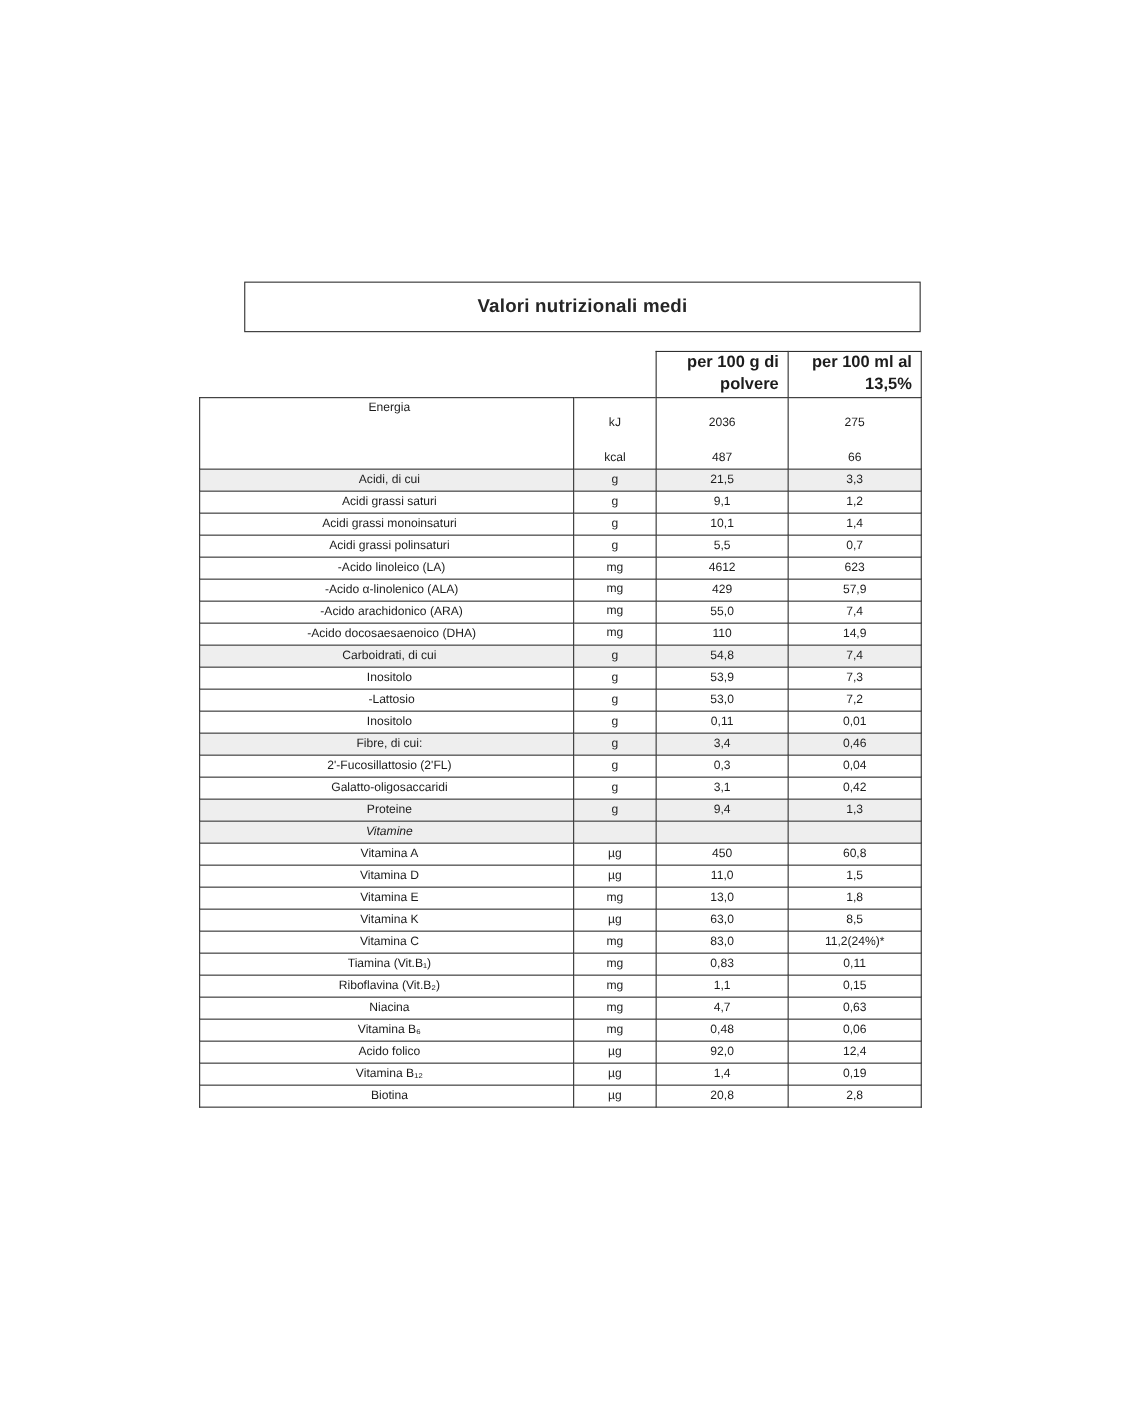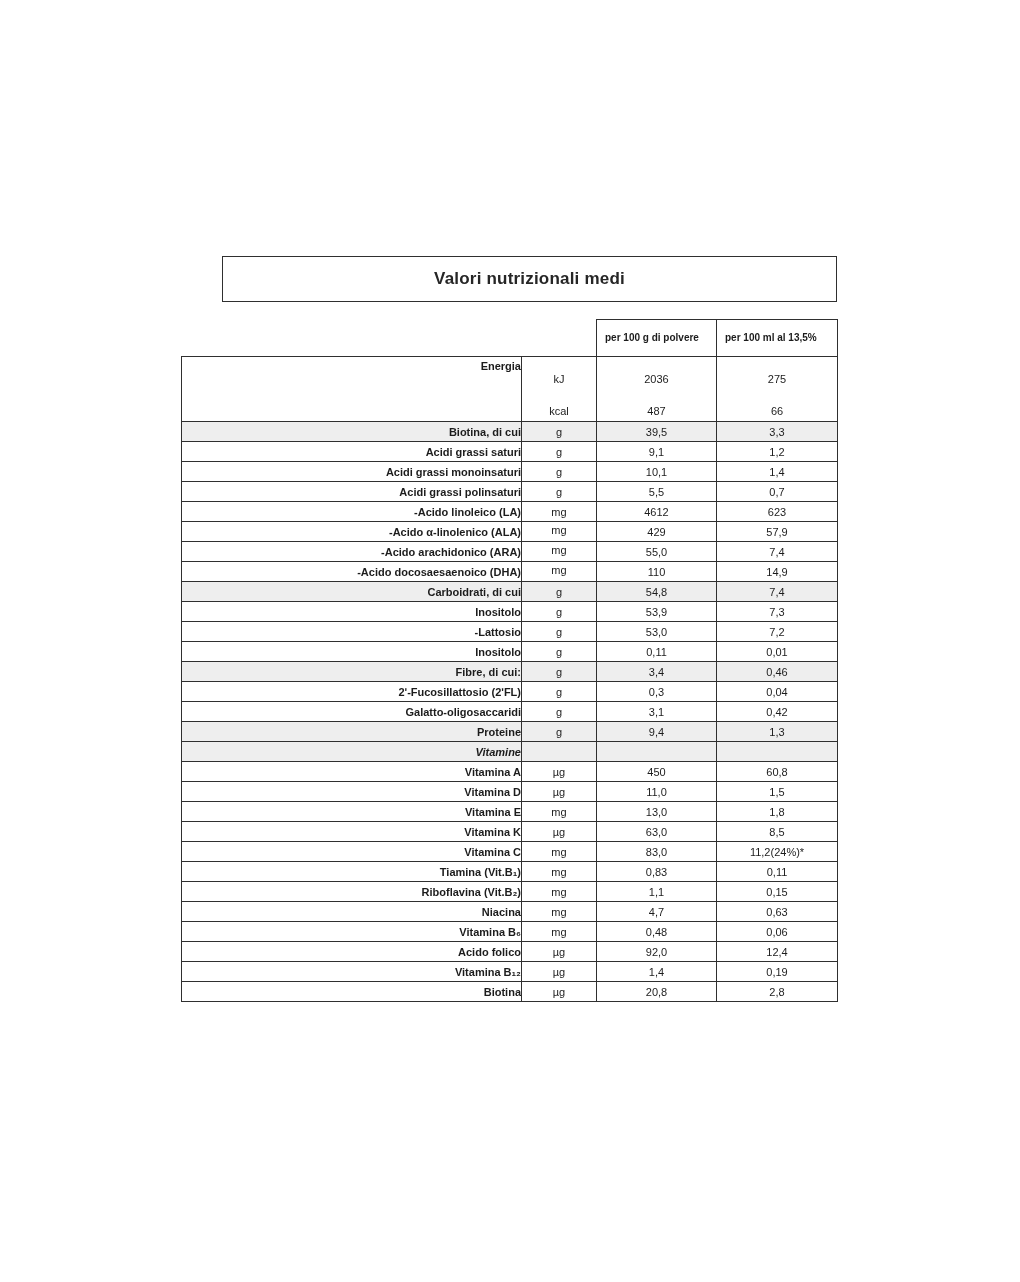--- a/index.html
+++ b/index.html
@@ -23,28 +23,28 @@
     font-size:17px;font-weight:700;color:#262626;letter-spacing:.2px;margin-left:41px;
   }
   .gap{height:17px;}
   table.nutri{
     border-collapse:collapse;table-layout:fixed;width:656px;
     font-size:11px;color:var(--text);
   }
   thead td.blank-head{border:none;background:transparent;}
   thead th.value-head{
     border:1px solid var(--border);height:37px;
-    font-size:10px;font-weight:700;text-align:left;vertical-align:middle;
+    font-size:15px;font-weight:700;text-align:right;vertical-align:middle;
     line-height:1.35;padding:0 8px;
   }
   tbody td{
     border:1px solid var(--border);height:20px;padding:0;
     vertical-align:middle;white-space:nowrap;overflow:hidden;
   }
-  td.label{text-align:right;padding-left:5px;font-weight:bold;}
+  td.label{text-align:center;padding-left:5px;}
   td.label.indent{padding-left:9px;}
   td.label.italic{font-style:italic;margin-top:35px;}
   td.unit,td.val{text-align:center;}
   tr.shaded td{background:var(--shaded);}
   tr.energy td{height:40px;}
   tr.energy td.label{vertical-align:top;padding-top:3px;}
   .line{height:20px;line-height:20px;margin-top:12px;}
   td.unit-top{vertical-align:top;line-height:13px;padding-top:2px;}
 </style>
 </head>
@@ -79,23 +79,23 @@
           <td class="val">
             <div class="line">2036</div>
             <div class="line">487</div>
           </td>
           <td class="val">
             <div class="line">275</div>
             <div class="line">66</div>
           </td>
         </tr>
         <tr class="row shaded">
-          <td class="label">Biotina, di cui</td>
-          <td class="unit">g</td>
-          <td class="val">39,5</td>
+          <td class="label">Acidi, di cui</td>
+          <td class="unit">g</td>
+          <td class="val">21,5</td>
           <td class="val">3,3</td>
         </tr>
         <tr class="row">
           <td class="label">Acidi grassi saturi</td>
           <td class="unit">g</td>
           <td class="val">9,1</td>
           <td class="val">1,2</td>
         </tr>
         <tr class="row">
           <td class="label">Acidi grassi monoinsaturi</td>

